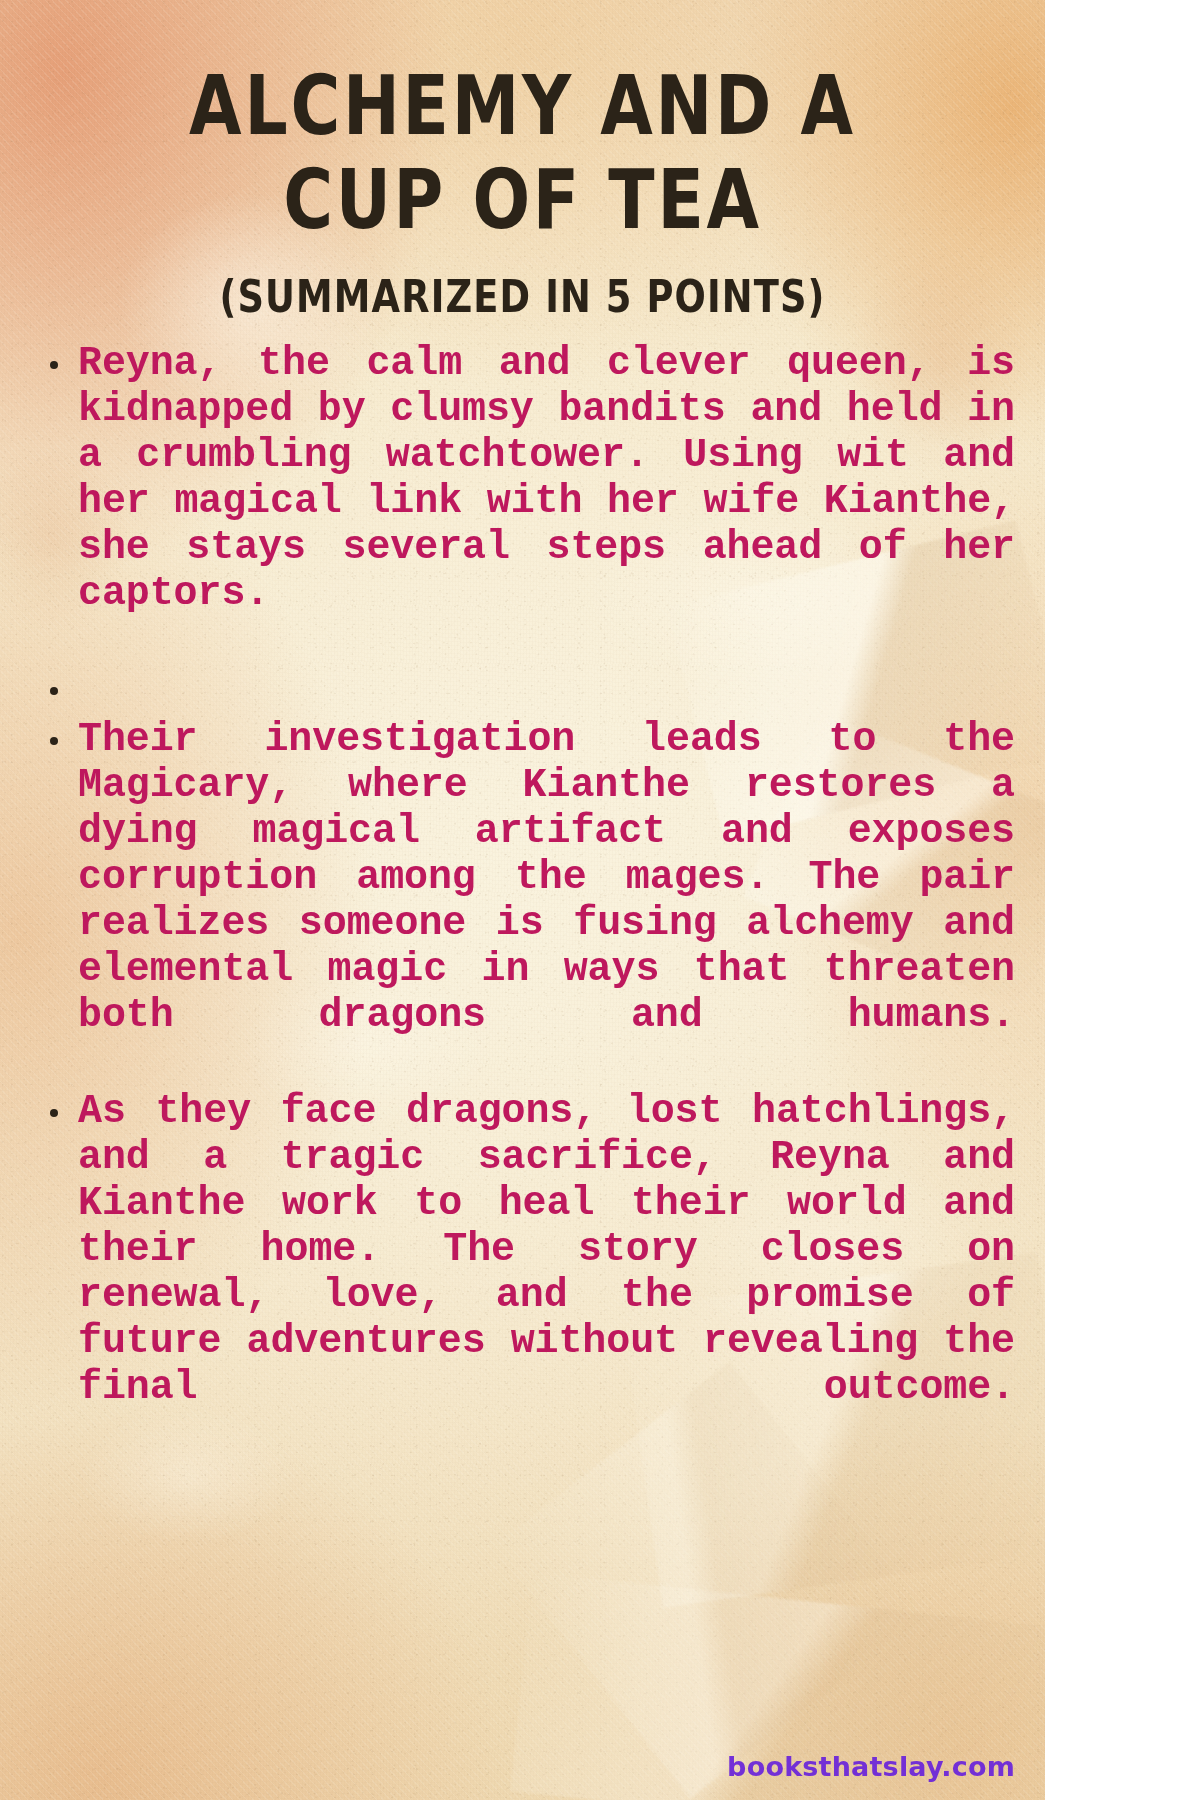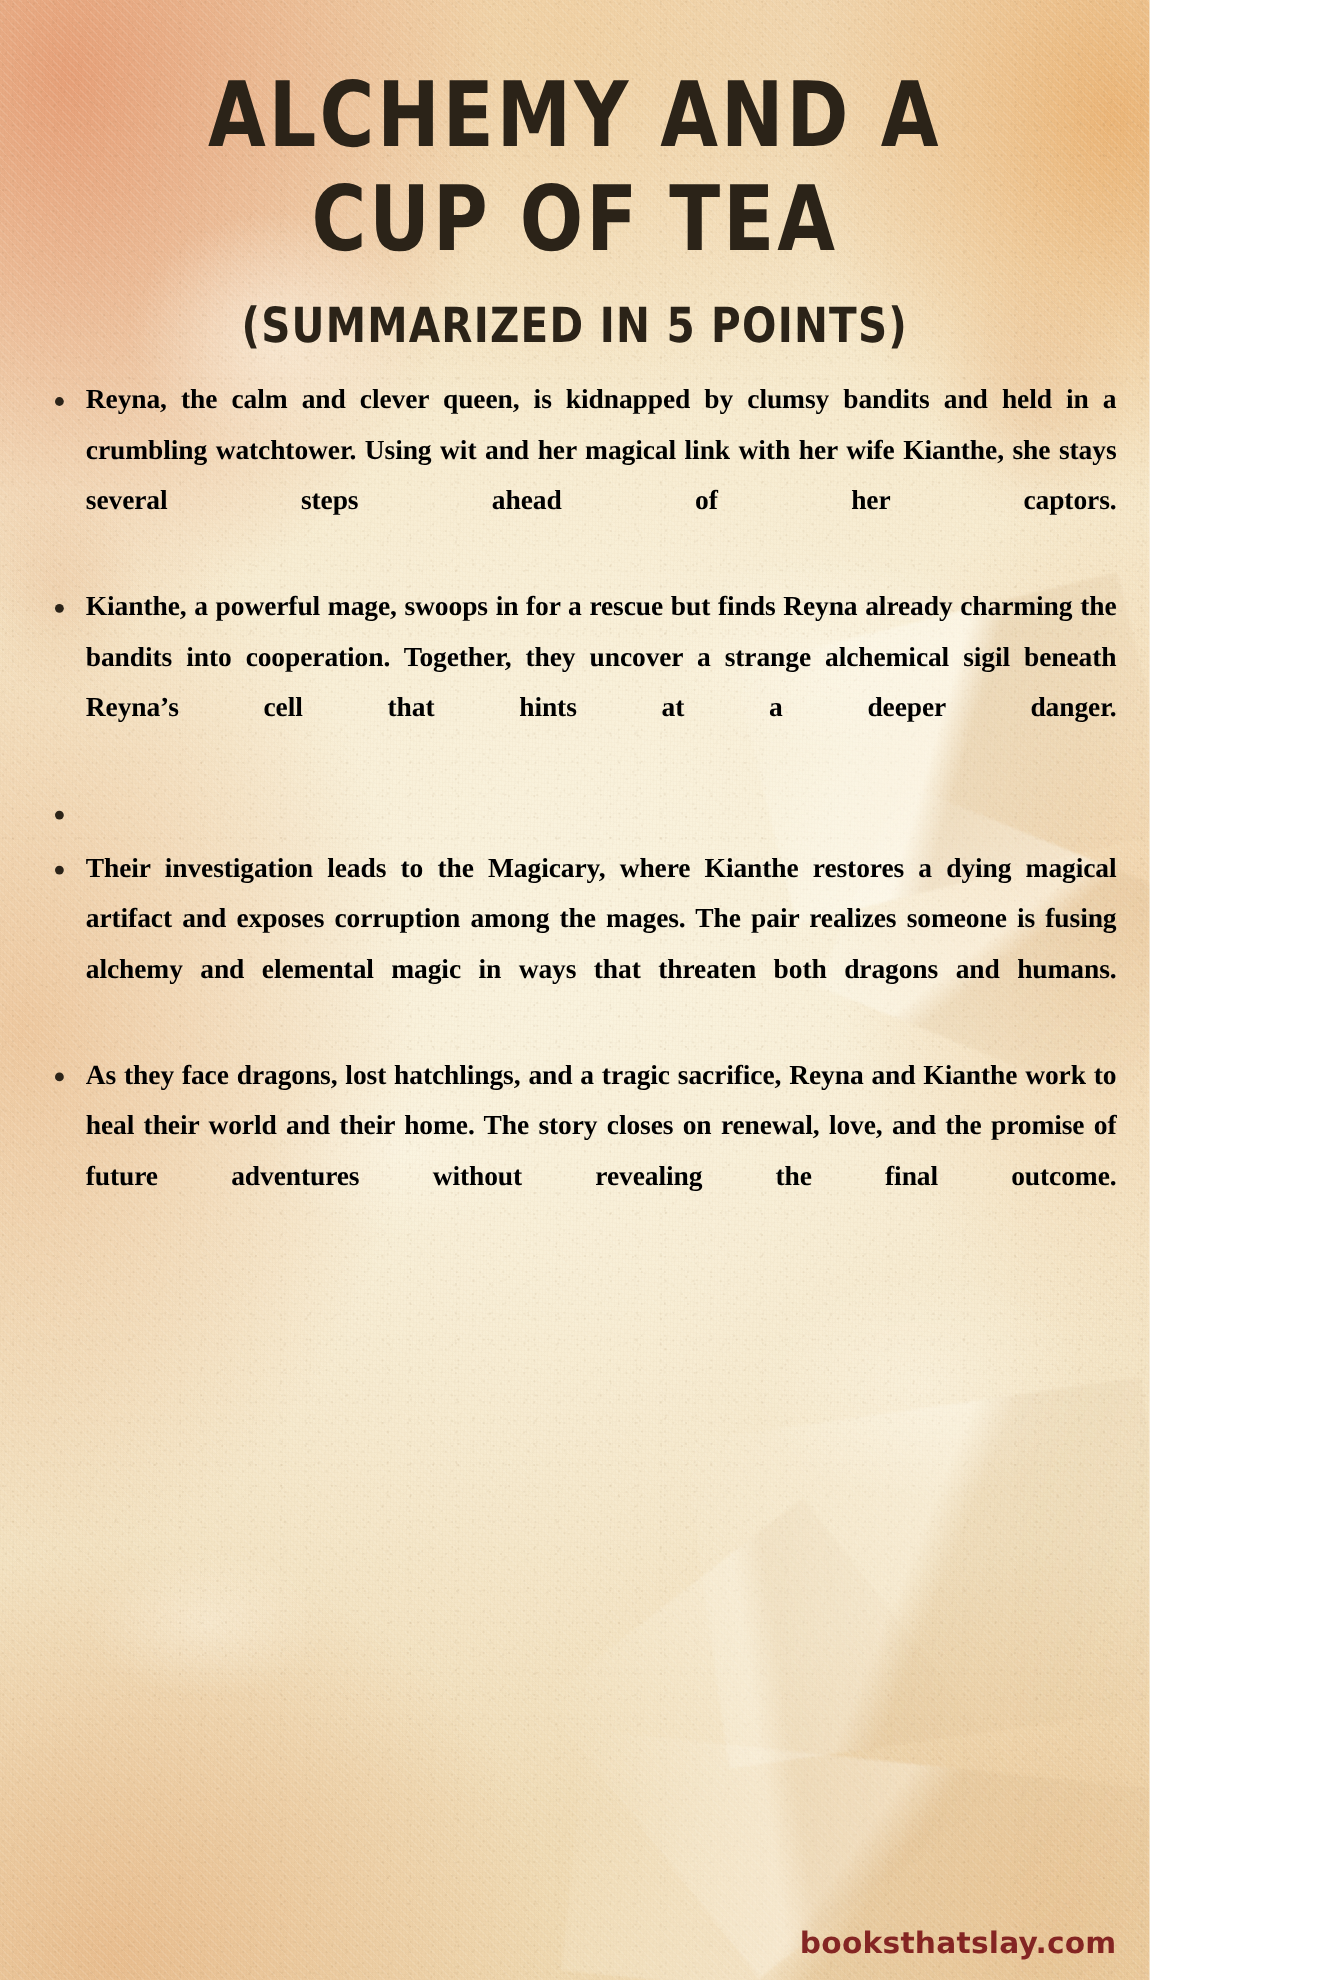--- a/index.html
+++ b/index.html
@@ -125,25 +125,25 @@
   
   .points {
     list-style: none;
     margin: 22px 0 0 0;
     padding: 0 8px 0 18px;
   }
   .point {
     position: relative;
     padding-left: 38px;
     margin: 0 0 4px 0;
-    font-family: Liberation Serif, serif;
-    font-weight: 700;
-    font-size: 25px;
+    font-family: Liberation Mono, monospace;
+    font-weight: 700;
+    font-size: 40px;
     line-height: 46px;
-    color: #000000;
+    color: #be185d;
     text-align: justify;
     text-justify: inter-word;
     letter-spacing: -0.1px;
     word-spacing: 0.5px;
   }
   .point::after {
     content: "";
     display: inline-block;
     width: 100%;
   }
@@ -160,21 +160,21 @@
   
   .watermark {
     position: absolute;
     right: 30px;
     bottom: 18px;
     z-index: 6;
     font-family: "DejaVu Sans", "Liberation Sans", sans-serif;
     font-weight: 700;
     font-size: 27px;
     letter-spacing: 0.2px;
-    color: #7f1d1d;
+    color: #6d28d9;
     opacity: 0.95;
   }
 </style>
 </head>
 <body>
 
 <div id="poster">
 
   <div class="wash wash-base"></div>
   <div class="wash wash-blooms"></div>
@@ -194,24 +194,20 @@
       <span class="subtitle">(Summarized in 5 points)</span>
     </div>
 
     <ul class="points">
       <li class="point">
         <span class="point-bullet"></span>
         <span>Reyna, the calm and clever queen, is kidnapped by clumsy bandits and held in a crumbling watchtower. Using wit and her magical link with her wife Kianthe, she stays several steps ahead of her captors.</span>
       </li>
       <li class="point">
         <span class="point-bullet"></span>
-        <span>Kianthe, a powerful mage, swoops in for a rescue but finds Reyna already charming the bandits into cooperation. Together, they uncover a strange alchemical sigil beneath Reyna’s cell that hints at a deeper danger.</span>
-      </li>
-      <li class="point">
-        <span class="point-bullet"></span>
       </li>
       <li class="point">
         <span class="point-bullet"></span>
         <span>Their investigation leads to the Magicary, where Kianthe restores a dying magical artifact and exposes corruption among the mages. The pair realizes someone is fusing alchemy and elemental magic in ways that threaten both dragons and humans.</span>
       </li>
       <li class="point">
         <span class="point-bullet"></span>
         <span>As they face dragons, lost hatchlings, and a tragic sacrifice, Reyna and Kianthe work to heal their world and their home. The story closes on renewal, love, and the promise of future adventures without revealing the final outcome.</span>
       </li>
     </ul>

